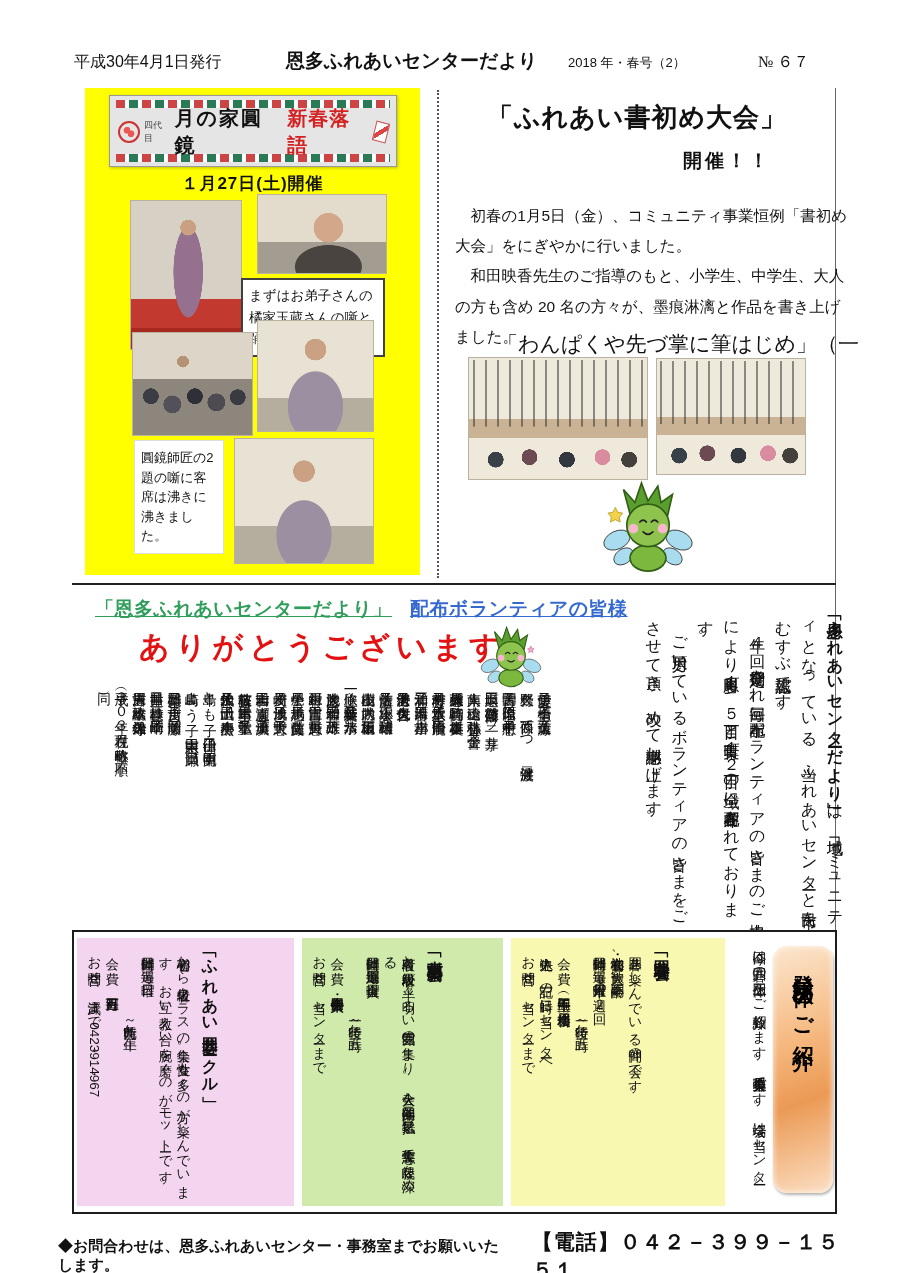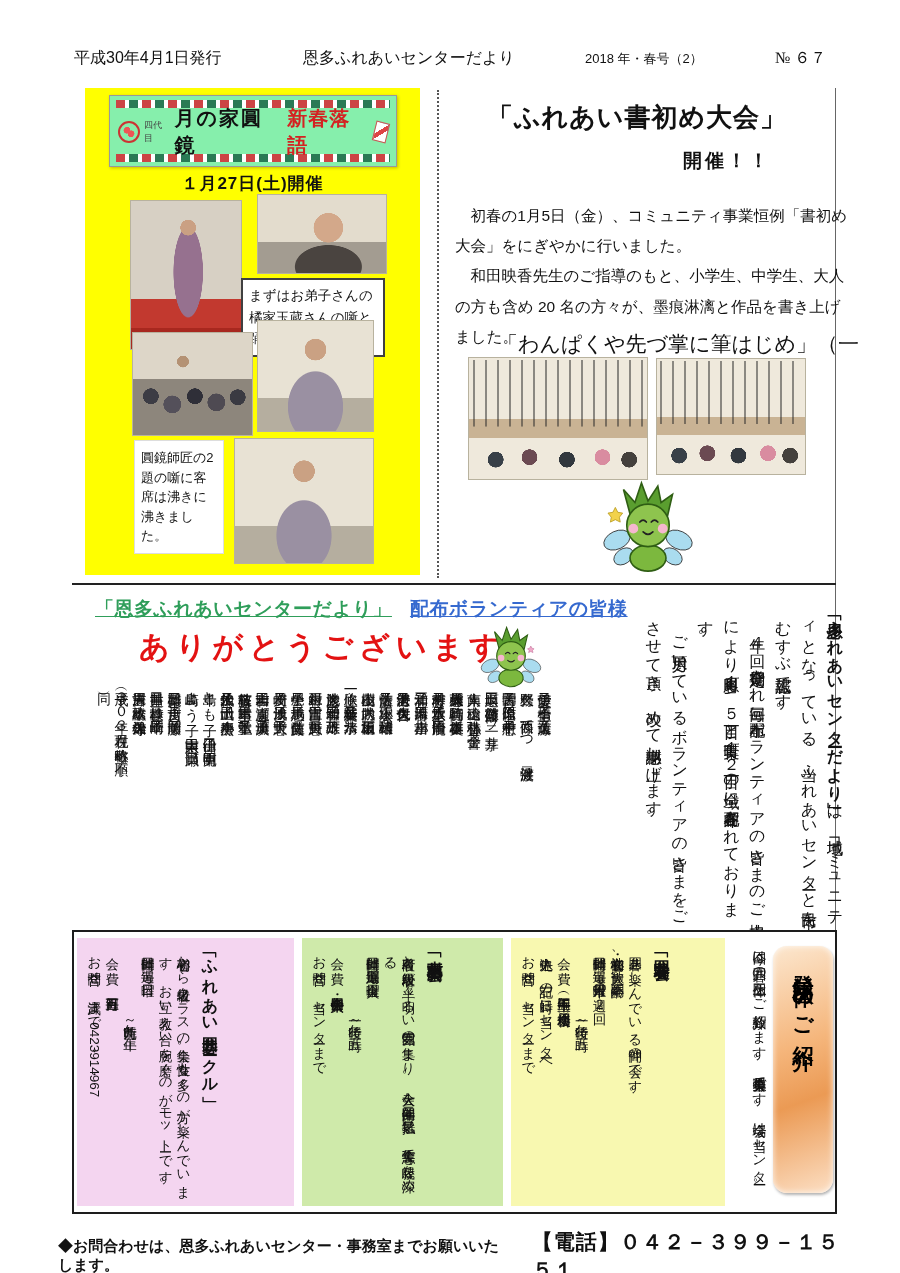--- a/index.html
+++ b/index.html
@@ -7,32 +7,32 @@
   #page {
     position:relative; width:900px; height:1273px; background:#fff;
     font-family:"Liberation Sans", sans-serif; color:#111;
     margin:0 auto; overflow:hidden;
   }
   .v { writing-mode:vertical-rl; text-orientation:mixed; }
 
   
   .hdr { position:absolute; top:48px; left:74px; width:762px; display:flex; align-items:baseline; }
   .hdr-date    { font-size:16px; width:212px; font-family:Liberation Sans, sans-serif; }
-  .hdr-title   { font-size:16px; font-weight:normal; width:282px;margin-left:17px; }
+  .hdr-title   { font-size:19px; font-weight:bold; width:282px; }
   .hdr-edition { font-size:13px; width:190px; }
   .hdr-no      { font-size:16px; font-family:"Liberation Serif",serif; }
 
   
   .divider-dotted { position:absolute; left:437px; top:90px; height:488px; border-left:2px dotted #555; }
   .border-right   { position:absolute; left:835px; top:88px; height:842px; border-left:1px solid #666; }
   .hr-mid         { position:absolute; left:72px; top:583px; width:764px; border-top:2px solid #222; }
 
   
   .ybox { position:absolute; left:85px; top:88px; width:335px; height:487px; background:#ffff00; }
-  .banner { position:absolute; left:24px; top:7px; width:288px; height:72px; background:#86efac;
+  .banner { position:absolute; left:24px; top:7px; width:288px; height:72px; background:#e5e5e5;
             border:1px solid #999; box-shadow:1px 1px 3px rgba(0,0,0,.25); }
   .stripe { position:absolute; left:6px; right:6px; height:8px;
             background:repeating-linear-gradient(90deg,#c44 0 9px,#fff 9px 13px,#2a7a55 13px 22px,#fff 22px 26px); }
   .stripe.top { top:4px; } .stripe.bot { bottom:4px; }
   .banner-row { position:absolute; top:17px; left:8px; right:8px; height:38px;
                 display:flex; align-items:center; justify-content:center; gap:4px; }
   .banner-logo { flex:0 0 auto; width:22px; height:22px; border:2px solid #c33; border-radius:50%; position:relative; }
   .banner-logo::after { content:""; position:absolute; inset:3px; border-radius:50%;
     background:radial-gradient(circle at 32% 35%, #e55 28%, transparent 32%),
                radial-gradient(circle at 68% 65%, #e55 28%, transparent 32%); }

